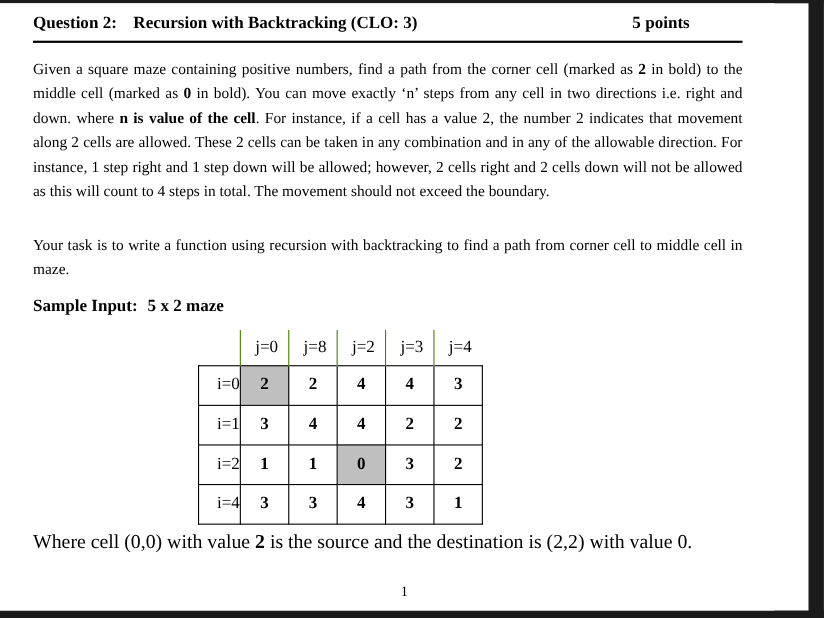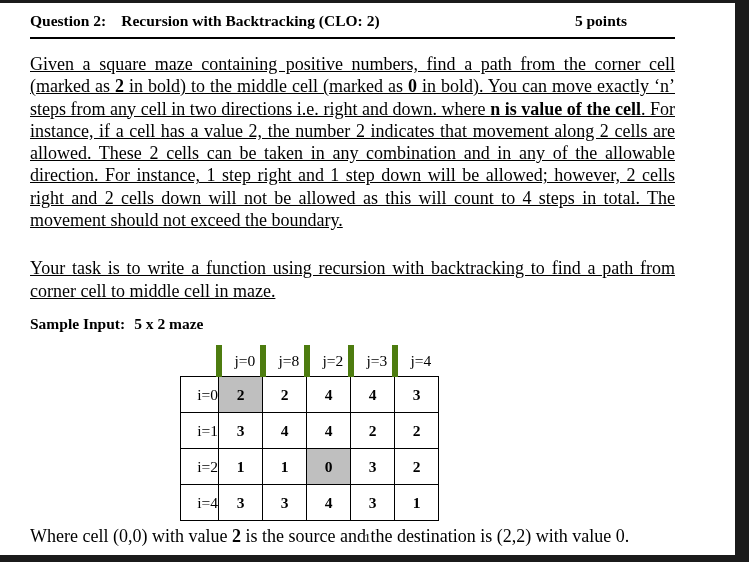--- a/index.html
+++ b/index.html
@@ -24,42 +24,41 @@
   .qheader {
     display:flex; align-items:baseline;
     font-weight:bold; font-size:15.5px;
     margin-top:3px;
   }
   .qtitle  { margin-left:15px; }
   .points  { margin-left:auto; margin-right:48px; }
   .rule    { border-top:2px solid #000; margin-top:7px; }
 
   p.body {
-    font-size:18px; line-height:22.3px;
+    font-size:14px; line-height:22.3px;
     text-align:justify;
-    text-decoration:underline;
   }
   .p1 { margin-top:14px; }
   .p2 { margin-top:26px; }
 
   .sample-line {
     margin-top:13px;
     font-weight:bold; font-size:15.5px;
   }
   .sample-value { margin-left:9px; }
 
   table.maze {
     border-collapse:collapse;
     margin:12px 0 0 150px;
     font-size:15.5px;
   }
   table.maze th, table.maze td { vertical-align:middle; }
   .corner { border:none; width:38px; height:32px; }
   .jhdr {
-    border:none; border-left:6px solid #4d7c0f;
+    border:none; border-left:1px solid #4d7c0f;
     font-weight:normal; text-align:left;
     width:44px; height:32px; padding-left:13px;
   }
   .ihdr {
     border:1px solid #000;
     width:38px; height:36px;
     text-align:right; font-weight:normal;
   }
   .cell {
     border:1px solid #000;
@@ -80,21 +79,21 @@
 <body>
 
 <div class="edge-top"></div>
 <div class="edge-right"></div>
 <div class="edge-bottom"></div>
 
 <div class="page">
 
   <div class="qheader">
     <span>Question 2:</span>
-    <span class="qtitle">Recursion with Backtracking (CLO: 2)</span>
+    <span class="qtitle">Recursion with Backtracking (CLO: 3)</span>
     <span class="points">5 points</span>
   </div>
 
   <div class="rule"></div>
 
   <p class="body p1"><span>Given a square maze containing positive numbers, find a path from the corner cell (marked as </span><b>2</b><span> in bold) to the middle cell (marked as </span><b>0</b><span> in bold). You can move exactly ‘n’ steps from any cell in two directions i.e. right and down. where </span><b>n is value of the cell</b><span>. For instance, if a cell has a value 2, the number 2 indicates that movement along 2 cells are allowed. These 2 cells can be taken in any combination and in any of the allowable direction. For instance, 1 step right and 1 step down will be allowed; however, 2 cells right and 2 cells down will not be allowed as this will count to 4 steps in total. The movement should not exceed the boundary.</span></p>
 
   <p class="body p2">Your task is to write a function using recursion with backtracking to find a path from corner cell to middle cell in maze.</p>
 
   <div class="sample-line">

